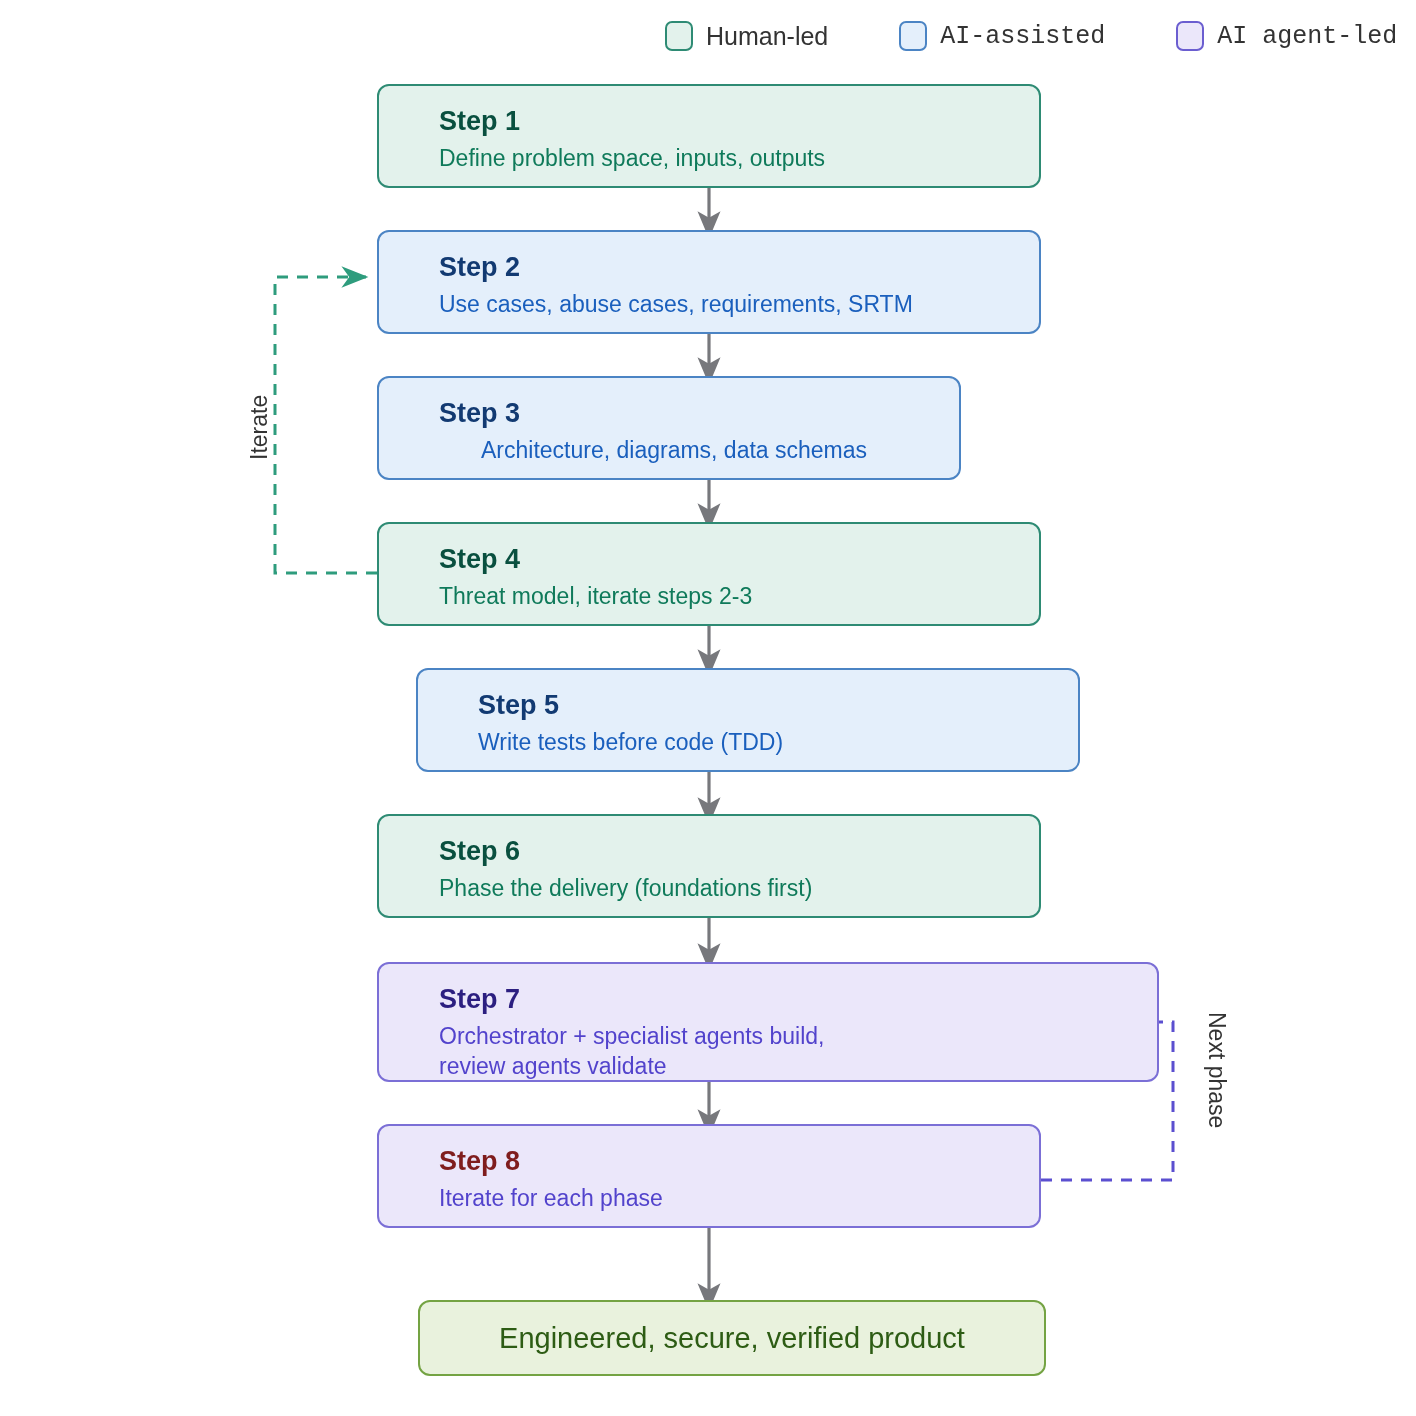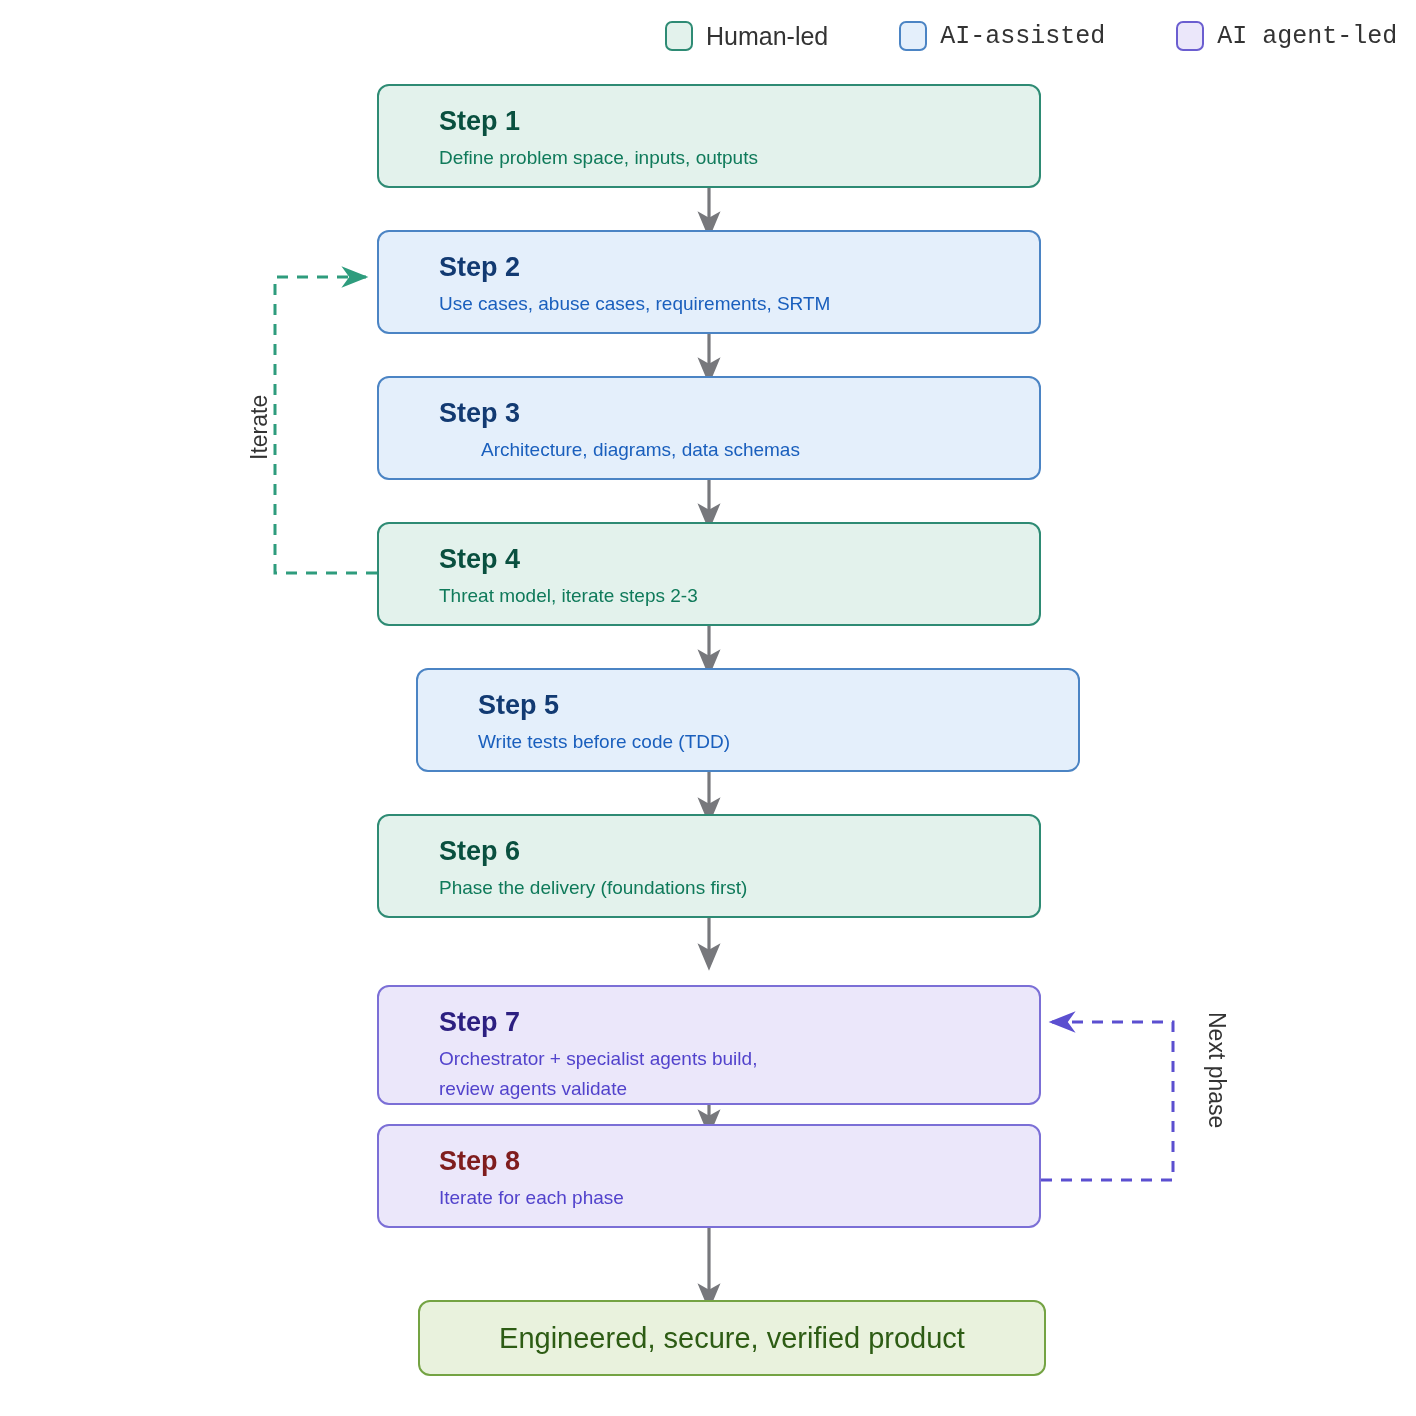--- a/index.html
+++ b/index.html
@@ -61,21 +61,21 @@
   }
   .node-title {
     position: absolute;
     font-size: 27px;
     font-weight: 700;
     line-height: 1;
     white-space: nowrap;
   }
   .node-desc {
     position: absolute;
-    font-size: 19px;
+    font-size: 23px;
     line-height: 30px;
     white-space: pre-line;
   }
   .node .node-title { left: 60px; top: 22px; }
   .node .node-desc  { left: 60px; top: 57px; }
 
   
   .node-terminal {
     display: flex;
     align-items: center;
@@ -171,41 +171,41 @@
   <div class="node" style="left:377px;top:84px;width:664px;height:104px;background:#e3f2ec;border-color:#2e8b74;">
     <div class="node-title" style="color:#09503f;">Step 1</div>
     <div class="node-desc" style="color:#0f7a5a;">Define problem space, inputs, outputs</div>
   </div>
 
   <div class="node" style="left:377px;top:230px;width:664px;height:104px;background:#e4effb;border-color:#4b84c4;">
     <div class="node-title" style="color:#123a72;">Step 2</div>
     <div class="node-desc" style="color:#1a5fbd;">Use cases, abuse cases, requirements, SRTM</div>
   </div>
 
-  <div class="node" style="left:377px;top:376px;width:664px;height:104px;background:#e4effb;border-color:#4b84c4;">
+  <div class="node" style="left:377px;top:376px;width:584px;height:104px;background:#e4effb;border-color:#4b84c4;">
     <div class="node-title" style="color:#123a72;">Step 3</div>
     <div class="node-desc" style="color:#1a5fbd;margin-left:42px;">Architecture, diagrams, data schemas</div>
   </div>
 
   <div class="node" style="left:377px;top:522px;width:664px;height:104px;background:#e3f2ec;border-color:#2e8b74;">
     <div class="node-title" style="color:#09503f;">Step 4</div>
     <div class="node-desc" style="color:#0f7a5a;">Threat model, iterate steps 2-3</div>
   </div>
 
   <div class="node" style="left:377px;top:668px;width:664px;height:104px;background:#e4effb;border-color:#4b84c4;margin-left:39px;">
     <div class="node-title" style="color:#123a72;">Step 5</div>
     <div class="node-desc" style="color:#1a5fbd;">Write tests before code (TDD)</div>
   </div>
 
   <div class="node" style="left:377px;top:814px;width:664px;height:104px;background:#e3f2ec;border-color:#2e8b74;">
     <div class="node-title" style="color:#09503f;">Step 6</div>
     <div class="node-desc" style="color:#0f7a5a;">Phase the delivery (foundations first)</div>
   </div>
 
-  <div class="node" style="left:377px;top:962px;width:664px;height:120px;background:#ebe7fa;border-color:#7b6fd6;margin-top:23px;">
+  <div class="node" style="left:377px;top:962px;width:782px;height:120px;background:#ebe7fa;border-color:#7b6fd6;">
     <div class="node-title" style="color:#2c1f80;">Step 7</div>
     <div class="node-desc" style="color:#5243cc;">Orchestrator + specialist agents build,
 review agents validate</div>
   </div>
 
   <div class="node" style="left:377px;top:1124px;width:664px;height:104px;background:#ebe7fa;border-color:#7b6fd6;">
     <div class="node-title" style="color:#7f1d1d;">Step 8</div>
     <div class="node-desc" style="color:#5243cc;">Iterate for each phase</div>
   </div>
 

